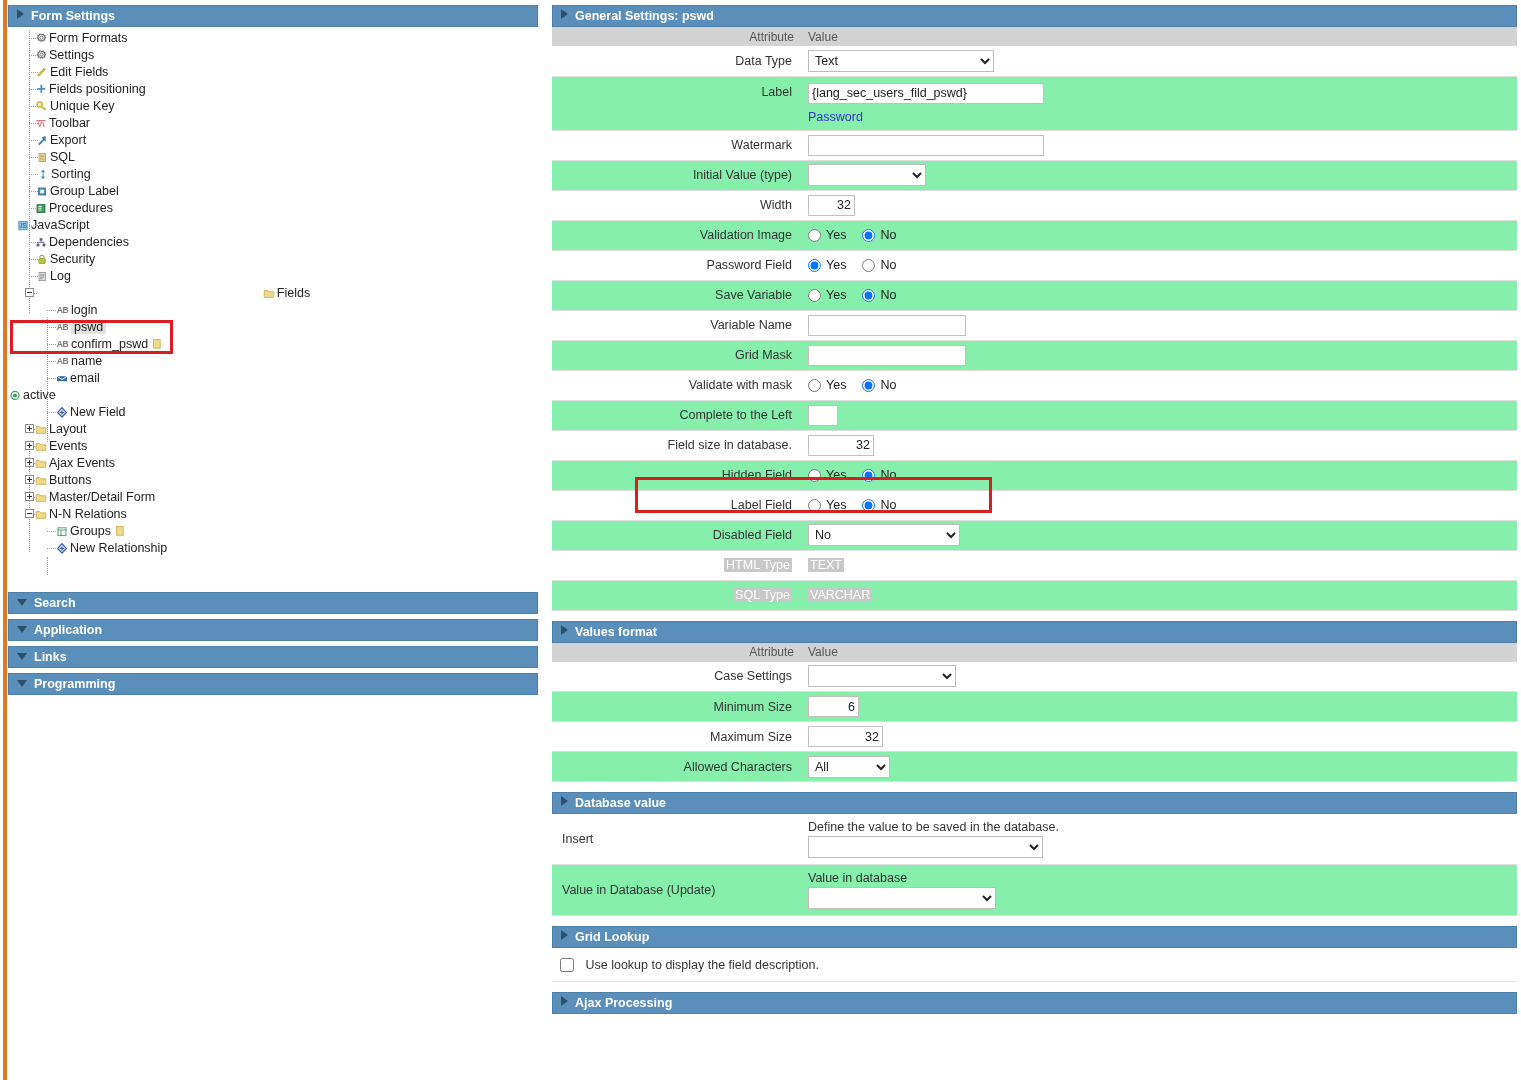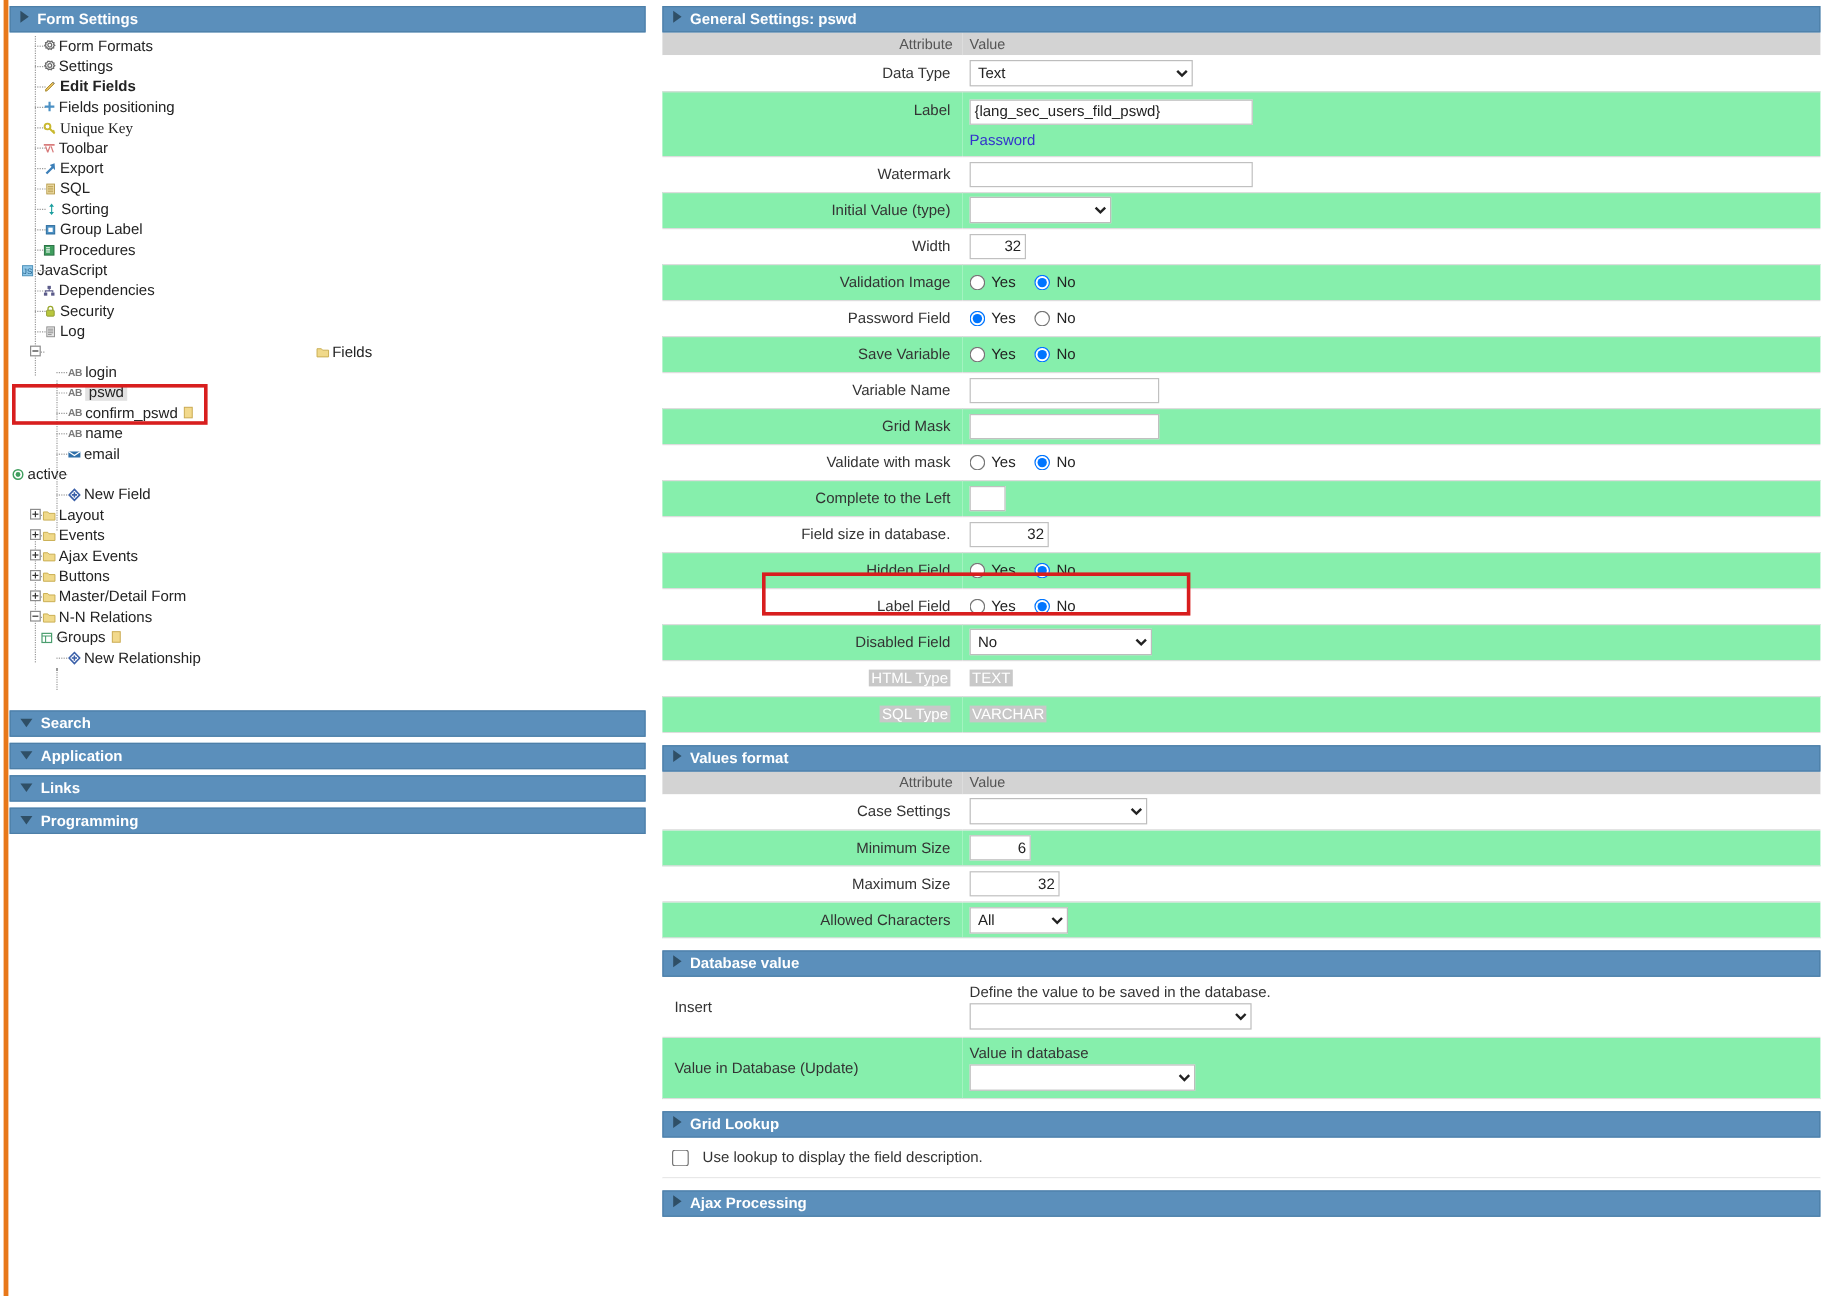--- a/index.html
+++ b/index.html
@@ -216,34 +216,34 @@
               <circle cx="7.5" cy="5.6" r="1.6" fill="#fff" stroke="#6b6b6b" stroke-width="1"></circle>
             </svg></span><span class="lbl">Form Formats</span>
       </div>
       <div class="tnode" style="padding-left:26px;">
         <div class="hline" style="left:21px; top:8px;"></div>
         <span class="ico"><svg width="14" height="13" viewBox="0 0 14 13">
               <path d="M7 2.2 L8 2.7 L9.2 2.1 L9.8 3.3 L11 3.6 L10.7 4.9 L11.6 5.8 L10.6 6.6 L10.7 7.9 L9.4 8 L8.7 9.1 L7.5 8.6 L6.3 9.1 L5.6 8 L4.3 7.9 L4.4 6.6 L3.4 5.8 L4.3 4.9 L4 3.6 L5.2 3.3 L5.8 2.1 Z" fill="none" stroke="#6b6b6b" stroke-width="1.1"></path>
               <circle cx="7.5" cy="5.6" r="1.6" fill="#fff" stroke="#6b6b6b" stroke-width="1"></circle>
             </svg></span><span class="lbl">Settings</span>
       </div>
-      <div class="tnode" style="padding-left:27px;font-weight:bold;">
+      <div class="tnode" style="padding-left:27px;">
         <div class="hline" style="left:21px; top:8px;"></div>
         <span class="ico"><svg width="14" height="13" viewBox="0 0 14 13">
               <path d="M3 10 L4.3 9.6 L10.2 3.7 L9 2.5 L3.1 8.4 Z" fill="#e8c060" stroke="#a88a2e" stroke-width="0.8"></path>
               <path d="M9 2.5 L10.2 3.7" stroke="#888" stroke-width="1"></path>
             </svg></span><span class="lbl">Edit Fields</span>
       </div>
       <div class="tnode" style="padding-left:26px;">
         <div class="hline" style="left:21px; top:8px;"></div>
         <span class="ico"><svg width="14" height="13" viewBox="0 0 14 13">
               <path d="M6.4 1.8 h1.8 v3.1 h3.1 v1.8 h-3.1 v3.1 h-1.8 v-3.1 h-3.1 v-1.8 h3.1 z" fill="#4a90c4"></path>
             </svg></span><span class="lbl">Fields positioning</span>
       </div>
-      <div class="tnode" style="padding-left:27px;font-family:Liberation Serif, serif;">
+      <div class="tnode" style="padding-left:27px;">
         <div class="hline" style="left:21px; top:8px;"></div>
         <span class="ico"><svg width="14" height="13" viewBox="0 0 14 13">
               <circle cx="4.6" cy="4.4" r="2.4" fill="none" stroke="#c9b82e" stroke-width="1.6"></circle>
               <path d="M6.3 6.1 L10.6 10.2 M9.2 8.8 L10.3 7.8" stroke="#c9b82e" stroke-width="1.6" fill="none"></path>
             </svg></span><span class="lbl">Unique Key</span>
       </div>
       <div class="tnode" style="padding-left:26px;">
         <div class="hline" style="left:21px; top:8px;"></div>
         <span class="ico"><svg width="14" height="13" viewBox="0 0 14 13">
               <path d="M2.5 3 h9 v1.4 h-9 z" fill="#d87b7b"></path>
@@ -404,21 +404,21 @@
       <div class="tnode" style="padding-left:26px;">
         <div class="minusbox" style="left:17px; top:3px;"></div>
         <div class="hline" style="left:26px; top:8px; width:3px;"></div>
         <span class="ico"><svg width="14" height="13" viewBox="0 0 14 13">
               <path d="M2.2 3.6 h3.6 l1 1.2 h5 v5.6 h-9.6 z" fill="#f0d98a" stroke="#c9ad52" stroke-width="0.8"></path>
             </svg></span><span class="lbl">N-N Relations</span>
       </div>
 
       <div class="vline" style="left:39px; top:530px; height:18px;"></div>
 
-      <div class="tnode" style="padding-left:24px;">
+      <div class="tnode" style="padding-left:47px;">
         <div class="hline" style="left:39px; top:8px;"></div>
         <span class="ico"><svg width="14" height="13" viewBox="0 0 14 13">
               <rect x="3" y="2.8" width="8" height="7.6" fill="#fff" stroke="#4a9e6e" stroke-width="1"></rect>
               <path d="M3 5 h8 M6 5 v5.4" stroke="#4a9e6e" stroke-width="0.9"></path>
             </svg></span><span class="lbl">Groups</span><span class="ico" style="margin-left:4px;"><svg width="10" height="12" viewBox="0 0 10 12">
               <rect x="1.6" y="1.4" width="6.6" height="8.8" fill="#f2d98c" stroke="#c9a84e" stroke-width="0.8"></rect>
             </svg></span>
       </div>
       <div class="tnode" style="padding-left:47px;">
         <div class="hline" style="left:39px; top:8px;"></div>

